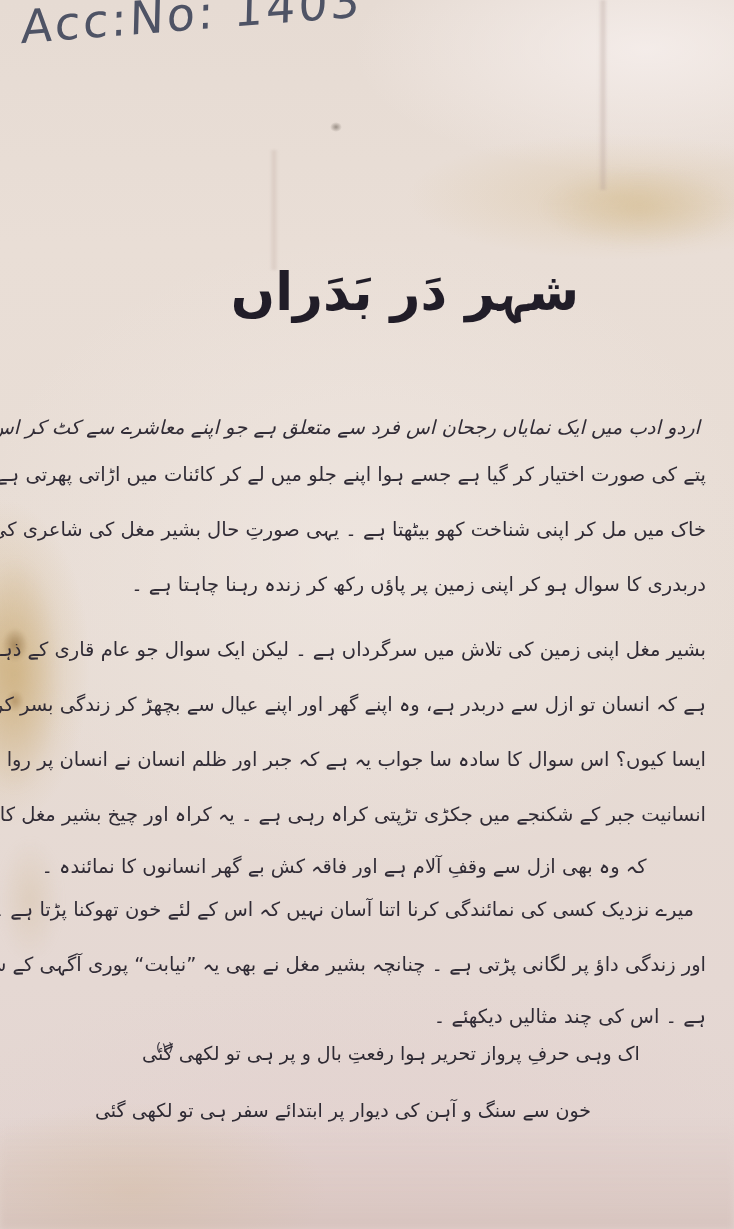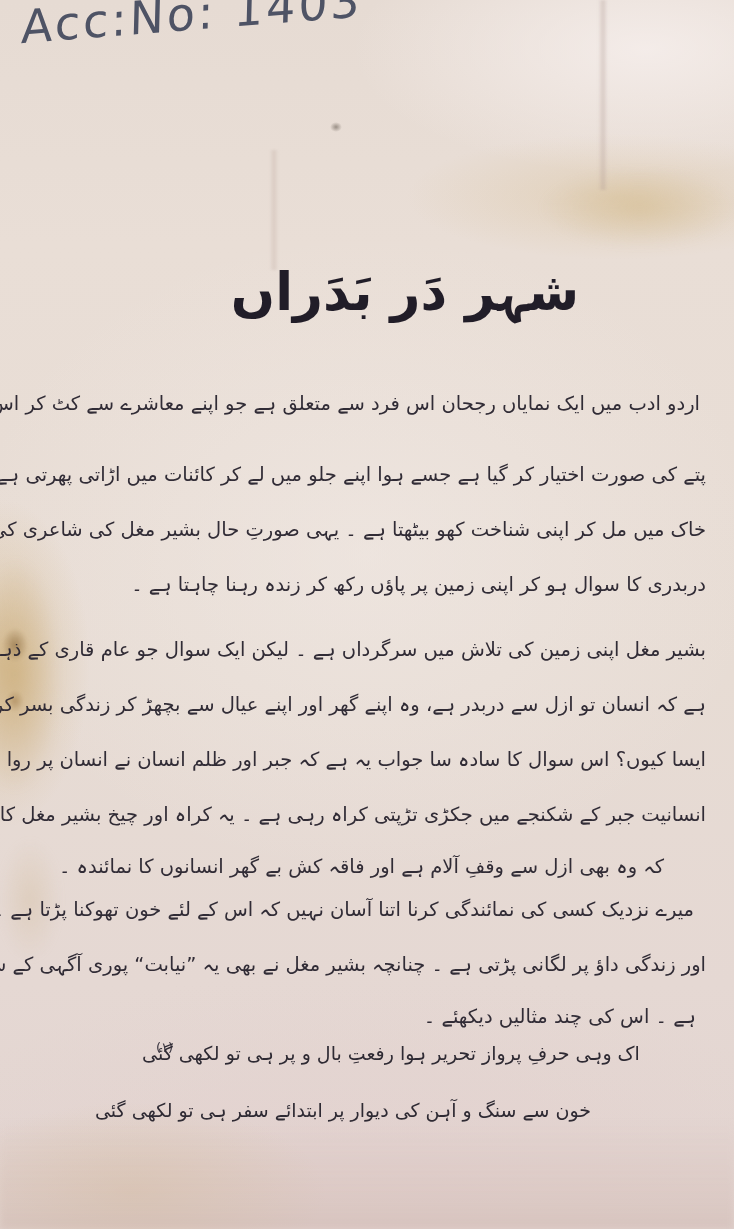--- a/index.html
+++ b/index.html
@@ -122,32 +122,32 @@
   <div class="stain speck-top"></div>
   <div class="stain crease-top"></div>
   <div class="stain crease-mid"></div>
   <div class="stain mid-left-wash"></div>
   <div class="stain bottom-wash"></div>
 
   <div class="accession">Acc:No: 1403</div>
 
   <div class="title">شہر دَر بَدَراں</div>
 
-  <div class="bline" style="top:382px; right:34px;">اردو ادب میں ایک نمایاں رجحان اس فرد سے متعلق ہے جو اپنے معاشرے سے کٹ کر اس</div>
+  <div class="bline" style="top:406px; right:34px;font-style:italic;">اردو ادب میں ایک نمایاں رجحان اس فرد سے متعلق ہے جو اپنے معاشرے سے کٹ کر اس</div>
   <div class="bline" style="top:453px;">پتے کی صورت اختیار کر گیا ہے جسے ہوا اپنے جلو میں لے کر کائنات میں اڑاتی پھرتی ہے گر یہ پتہ</div>
   <div class="bline" style="top:508px;">خاک میں مل کر اپنی شناخت کھو بیٹھتا ہے ۔ یہی صورتِ حال بشیر مغل کی شاعری کی ہے کہ وہ اپنی</div>
   <div class="bline" style="top:563px;">دربدری کا سوال ہو کر اپنی زمین پر پاؤں رکھ کر زندہ رہنا چاہتا ہے ۔</div>
 
   <div class="bline" style="top:628px;">بشیر مغل اپنی زمین کی تلاش میں سرگرداں ہے ۔ لیکن ایک سوال جو عام قاری کے ذہن میں پیدا ہوتا</div>
   <div class="bline" style="top:683px;">ہے کہ انسان تو ازل سے دربدر ہے، وہ اپنے گھر اور اپنے عیال سے بچھڑ کر زندگی بسر کر رہا ہے تو</div>
   <div class="bline" style="top:738px;">ایسا کیوں؟ اس سوال کا سادہ سا جواب یہ ہے کہ جبر اور ظلم انسان نے انسان پر روا رکھا ہے لہٰذا</div>
   <div class="bline" style="top:793px;">انسانیت جبر کے شکنجے میں جکڑی تڑپتی کراہ رہی ہے ۔ یہ کراہ اور چیخ بشیر مغل کا مقدر ہے ۔</div>
-  <div class="bline" style="top:845px; right:70px;">کہ وہ بھی ازل سے وقفِ آلام ہے اور فاقہ کش بے گھر انسانوں کا نمائندہ ۔</div>
+  <div class="bline" style="top:845px; right:70px;text-align:center;">کہ وہ بھی ازل سے وقفِ آلام ہے اور فاقہ کش بے گھر انسانوں کا نمائندہ ۔</div>
 
   <div class="bline" style="top:888px; right:40px;">میرے نزدیک کسی کی نمائندگی کرنا اتنا آسان نہیں کہ اس کے لئے خون تھوکنا پڑتا ہے ۔</div>
   <div class="bline" style="top:943px;">اور زندگی داؤ پر لگانی پڑتی ہے ۔ چنانچہ بشیر مغل نے بھی یہ ”نیابت“ پوری آگہی کے ساتھ سنبھالی</div>
-  <div class="bline" style="top:995px; right:38px;">ہے ۔ اس کی چند مثالیں دیکھئے ۔</div>
+  <div class="bline" style="top:995px; right:28px;">ہے ۔ اس کی چند مثالیں دیکھئے ۔</div>
 
   <div class="verse-number">(۱)</div>
   <div class="vline v1">اک وہی حرفِ پرواز تحریر ہوا رفعتِ بال و پر ہی تو لکھی گئی</div>
   <div class="vline v2">خون سے سنگ و آہن کی دیوار پر ابتدائے سفر ہی تو لکھی گئی</div>
 
 </div>
 
 </body></html>

